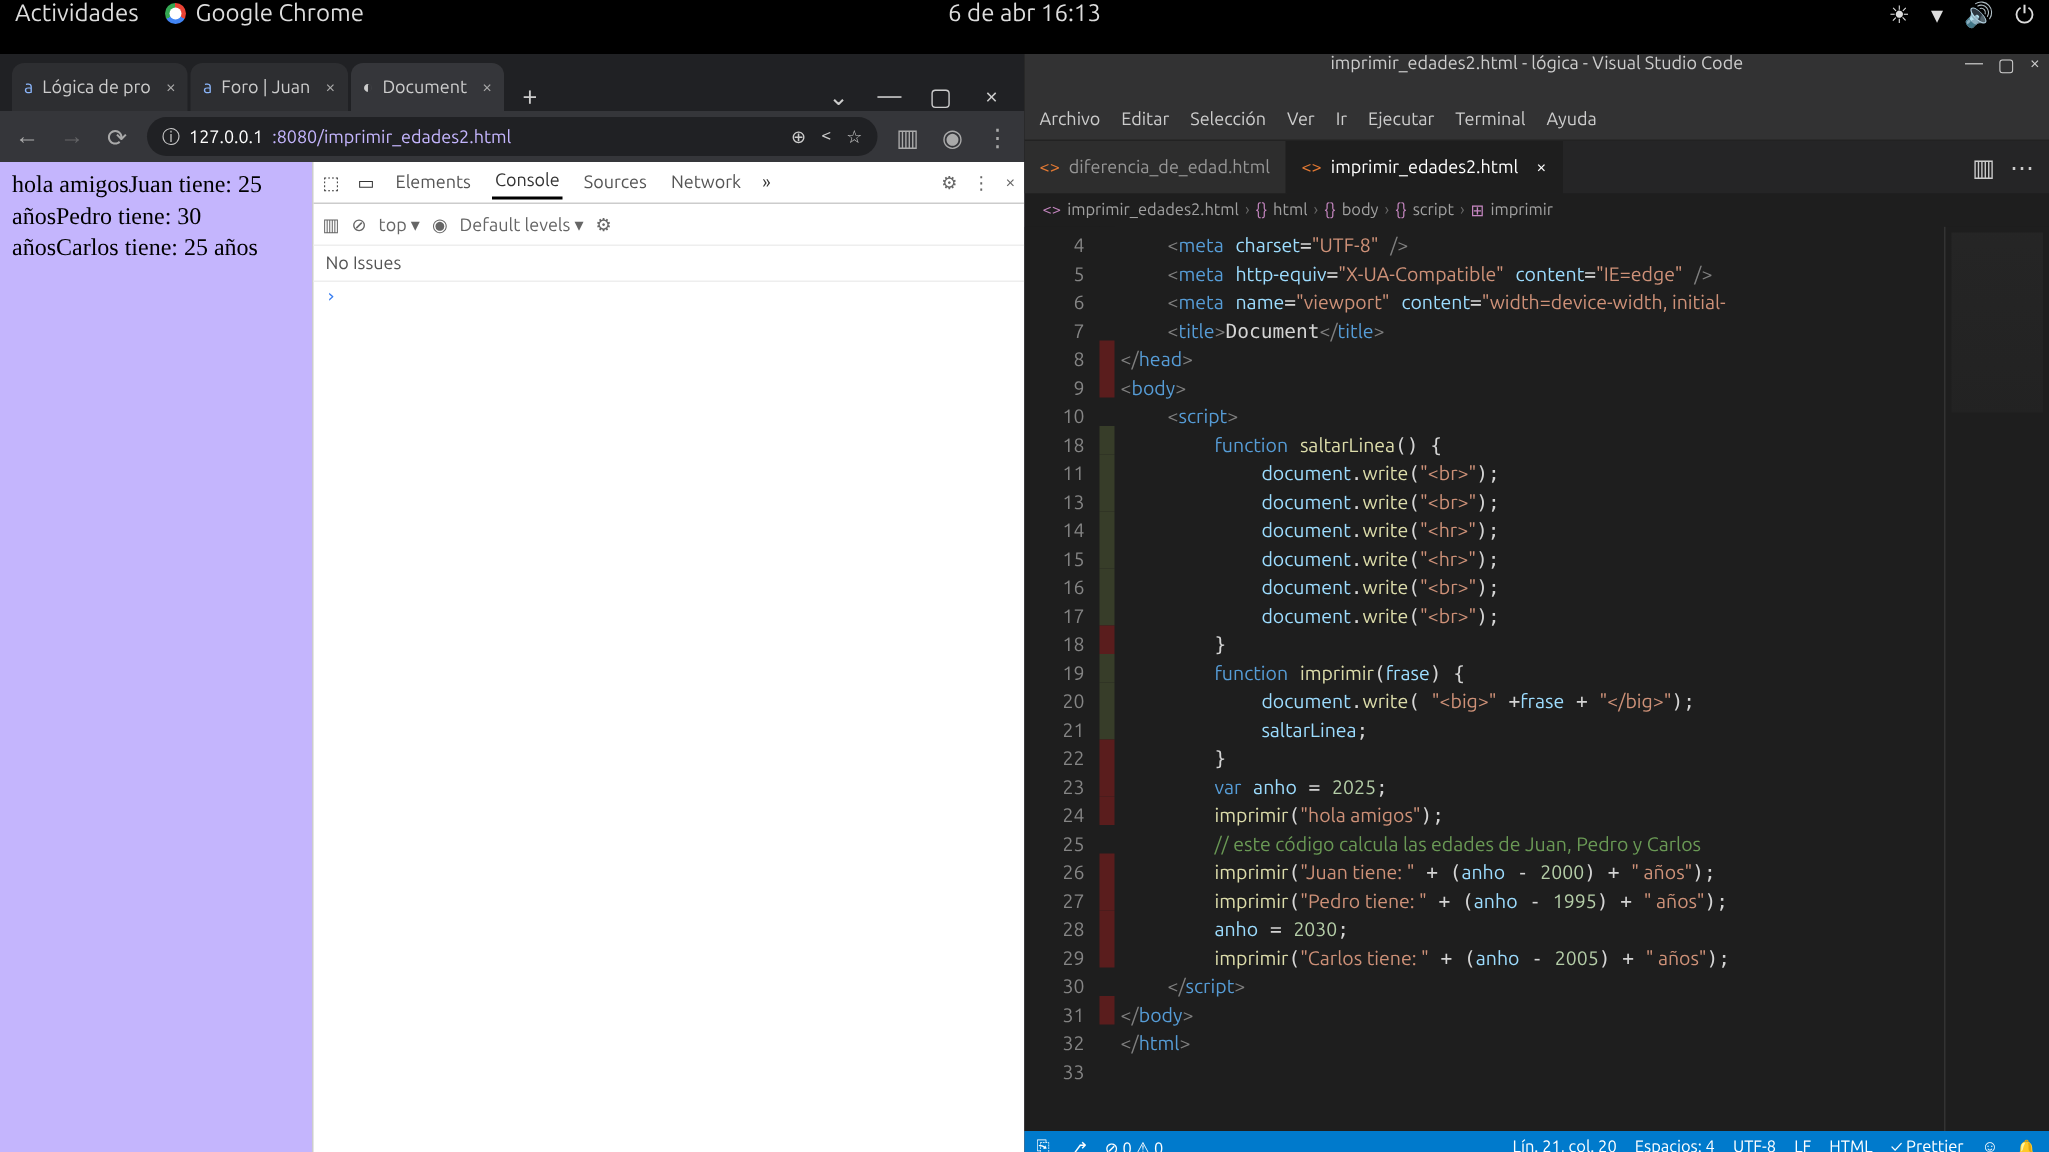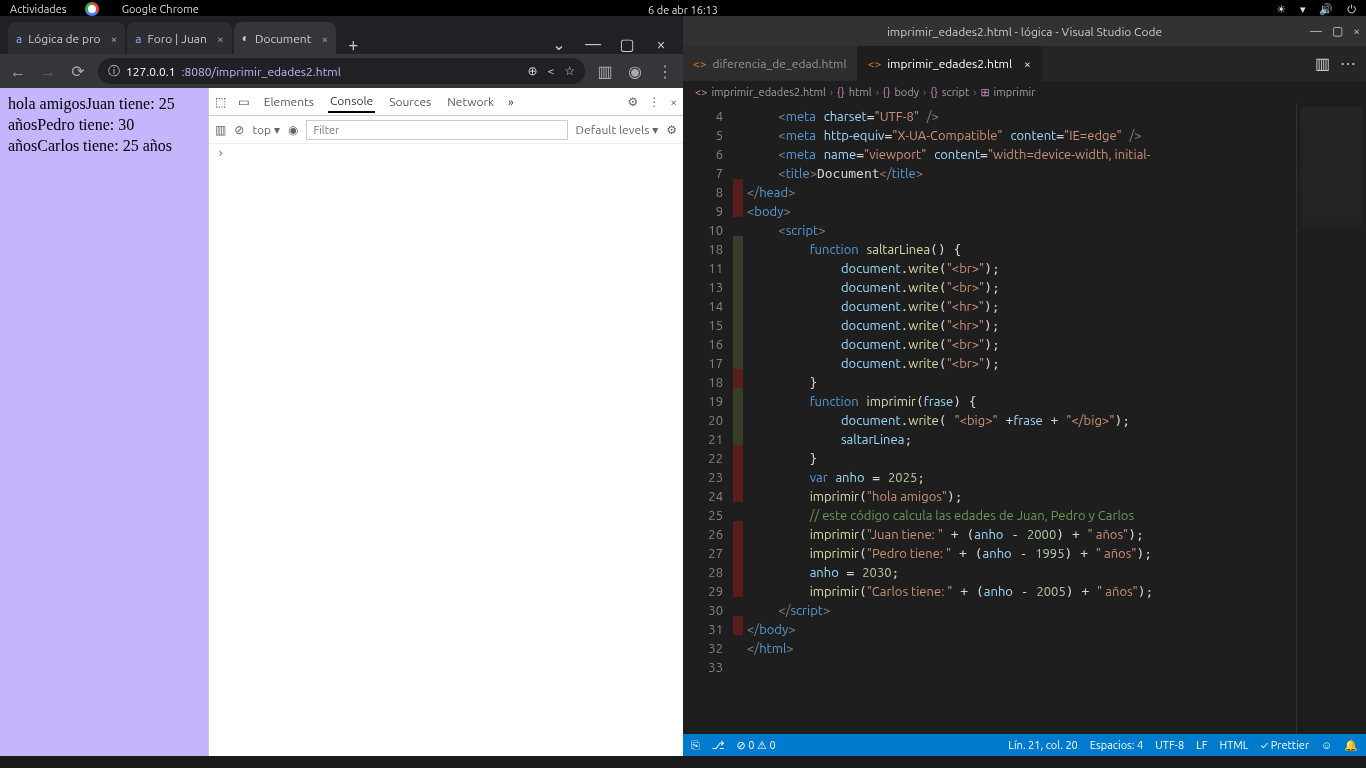--- a/index.html
+++ b/index.html
@@ -1,17 +1,17 @@
 <!DOCTYPE html>
 <html><head>
 <meta charset="utf-8">
 <style>
 *{margin:0;padding:0;box-sizing:border-box;font-family:Ubuntu,"Segoe UI",Arial,sans-serif}
 body{width:1366px;height:768px;overflow:hidden;background:#1a1a1a;position:relative}
-.topbar{height:16px;background:#000;color:#ddd;display:flex;align-items:flex-end;font-size:11px;padding:0 10px}
+.topbar{height:36px;background:#000;color:#ddd;display:flex;align-items:flex-start;font-size:16px;padding:0 10px}
 .topbar .tb-left{display:flex;gap:18px;align-items:center}
 .topbar .tb-center{position:absolute;left:50%;transform:translateX(-50%)}
 .topbar .tb-right{margin-left:auto;display:flex;gap:14px;align-items:center}
 .main-area{display:flex;height:740px}
 
 .chrome{width:683px;background:#202124;display:flex;flex-direction:column}
 .chrome-tabs{height:38px;background:#202124;display:flex;align-items:flex-end;padding-left:8px}
 .tab{height:32px;background:#2d2e31;display:flex;align-items:center;padding:0 8px;font-size:12px;color:#ccc;border-radius:8px 8px 0 0;margin-right:2px;max-width:150px;gap:6px}
 .tab.active{background:#35363a}
 .tab-close{color:#aaa;margin-left:4px;cursor:pointer}
@@ -29,21 +29,21 @@
 .dt-tab.active{color:#333;border-bottom:2px solid #000000}
 .dt-tabs .dt-right{margin-left:auto;display:flex;gap:10px;color:#666}
 .dt-toolbar{height:28px;border-bottom:1px solid #eee;display:flex;align-items:center;padding:0 6px;gap:8px;color:#666}
 .dt-filter{flex:1;border:1px solid #ccc;height:20px;padding:0 6px;font-size:11px}
 .dt-issues{height:24px;border-bottom:1px solid #eee;padding:2px 8px;color:#555;display:flex;align-items:center}
 .dt-log{padding:4px 8px;font-family:monospace;font-size:11px;display:flex;justify-content:space-between;border-bottom:1px solid #f0f0f0}
 .dt-log .src{color:#888;text-decoration:underline}
 .dt-prompt{padding:2px 8px;color:#367cf1;font-family:monospace}
 
 .vscode{width:683px;background:#1e1e1e;display:flex;flex-direction:column;color:#ccc}
-.vsc-title{height:30px;background:#323233;display:flex;align-items:center;justify-content:center;font-size:12px;position:relative}
+.vsc-title{height:30px;background:#323233;display:flex;justify-content:center;font-size:12px;position:relative}
 .vsc-title .winctl{position:absolute;right:6px;display:flex;gap:10px;color:#ccc}
 .vsc-menu{height:28px;background:#323233;display:flex;align-items:center;padding:0 10px;gap:14px;font-size:12px;border-bottom:1px solid #222}
 .vsc-filetabs{height:35px;background:#252526;display:flex;align-items:stretch}
 .filetab{display:flex;align-items:center;padding:0 10px;font-size:12px;gap:6px;color:#969696;background:#2d2d2d;border-right:1px solid #1e1e1e}
 .filetab.active{background:#1e1e1e;color:#fff}
 .filetab .ficon{color:#e37933}
 .vsc-filetabs .ft-right{margin-left:auto;display:flex;align-items:center;gap:10px;padding:0 10px;color:#ccc}
 .breadcrumb{height:22px;background:#1e1e1e;display:flex;align-items:center;padding:0 12px;font-size:11px;color:#a0a0a0;gap:4px}
 .breadcrumb .bc-sep{color:#666}
 .editor-wrap{flex:1;display:flex;background:#1e1e1e;overflow:hidden;position:relative}
@@ -63,21 +63,21 @@
 .statusbar .sb-right{margin-left:auto;display:flex;gap:12px}
 .chrome-icon{width:14px;height:14px;border-radius:50%;background:conic-gradient(#ea4335 0 120deg,#4285f4 120deg 240deg,#34a853 240deg 360deg);position:relative}
 .chrome-icon::after{content:"";position:absolute;inset:3px;background:#fff;border-radius:50%}
 </style>
 </head>
 <body>
 
 <div class="topbar">
   <div class="tb-left">
     <span>Actividades</span>
-    <span style="display:flex;align-items:center;gap:23px">
+    <span style="display:flex;align-items:center;gap:6px">
       <span class="chrome-icon"></span>
       <span>Google Chrome</span>
     </span>
   </div>
   <div class="tb-center">6 de abr  16:13</div>
   <div class="tb-right">
     <span>☀</span>
     <span>▾</span>
     <span>🔊</span>
     <span>⏻</span>
@@ -144,38 +144,48 @@
             <span>⚙</span>
             <span>⋮</span>
             <span>×</span>
           </div>
         </div>
         <div class="dt-toolbar">
           <span>▥</span>
           <span>⊘</span>
           <span>top ▾</span>
           <span>◉</span>
-          <input class="dt-filter" placeholder="Filter" style="">
           <span>Default levels ▾</span>
           <span>⚙</span>
         </div>
+        <div class="dt-issues">No Issues</div>
         <div class="dt-prompt">›</div>
       </div>
     </div>
   </div>
 
   <div class="vscode">
     <div class="vsc-title">
       <span>imprimir_edades2.html - lógica - Visual Studio Code</span>
       <div class="winctl">
         <span>—</span>
         <span>▢</span>
         <span>×</span>
       </div>
     </div>
+    <div class="vsc-menu" id="vsc-menus">
+        <span>Archivo</span>
+        <span>Editar</span>
+        <span>Selección</span>
+        <span>Ver</span>
+        <span>Ir</span>
+        <span>Ejecutar</span>
+        <span>Terminal</span>
+        <span>Ayuda</span>
+      </div>
     <div class="vsc-filetabs">
       <div class="filetab">
           <span class="ficon">&lt;&gt;</span>
           <span>diferencia_de_edad.html</span>
         </div>
       <div class="filetab active">
           <span class="ficon">&lt;&gt;</span>
           <span>imprimir_edades2.html</span>
           <span style="margin-left:6px">×</span>
         </div>

